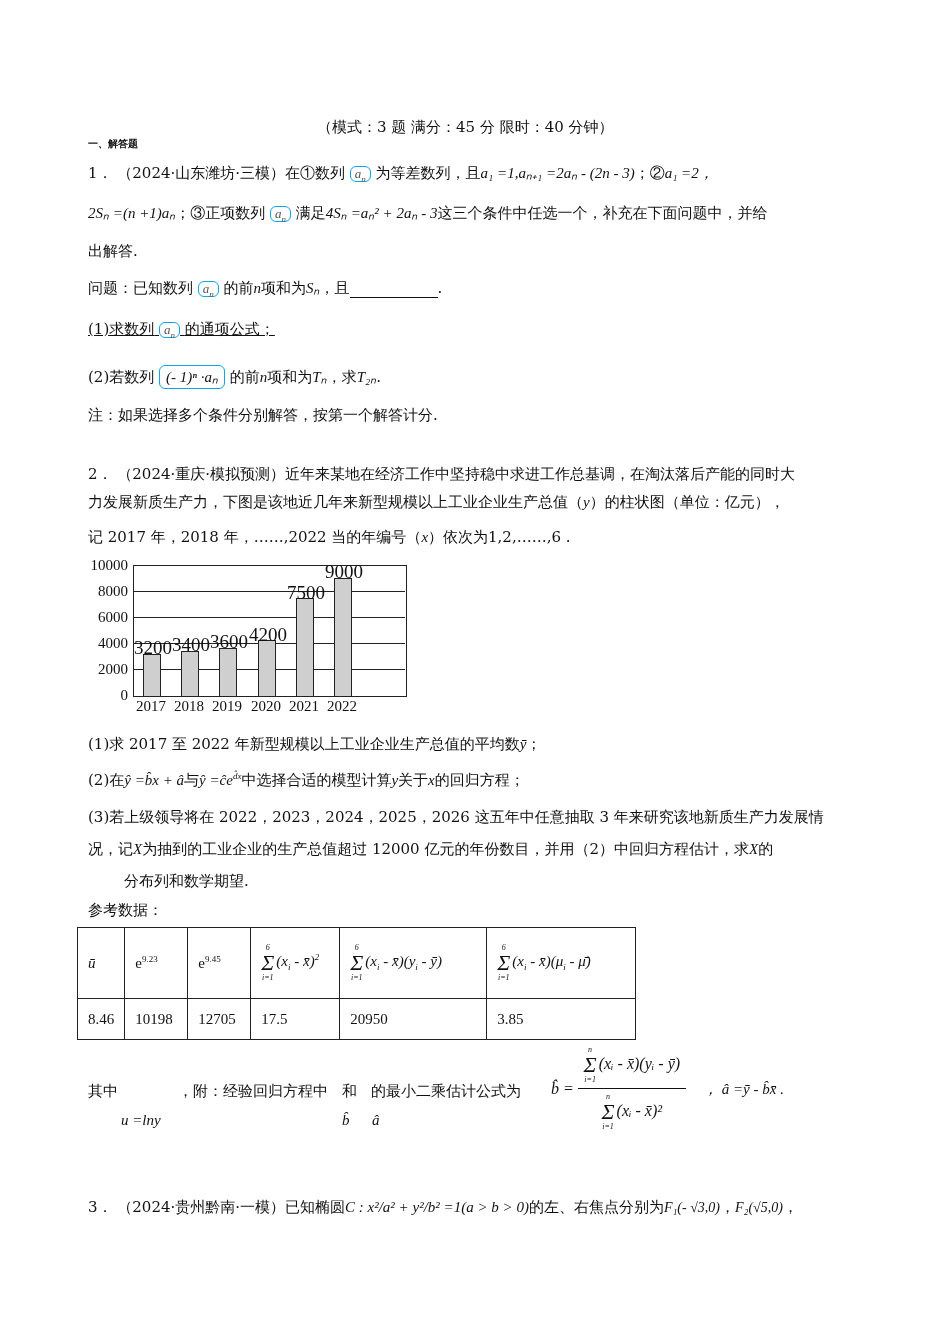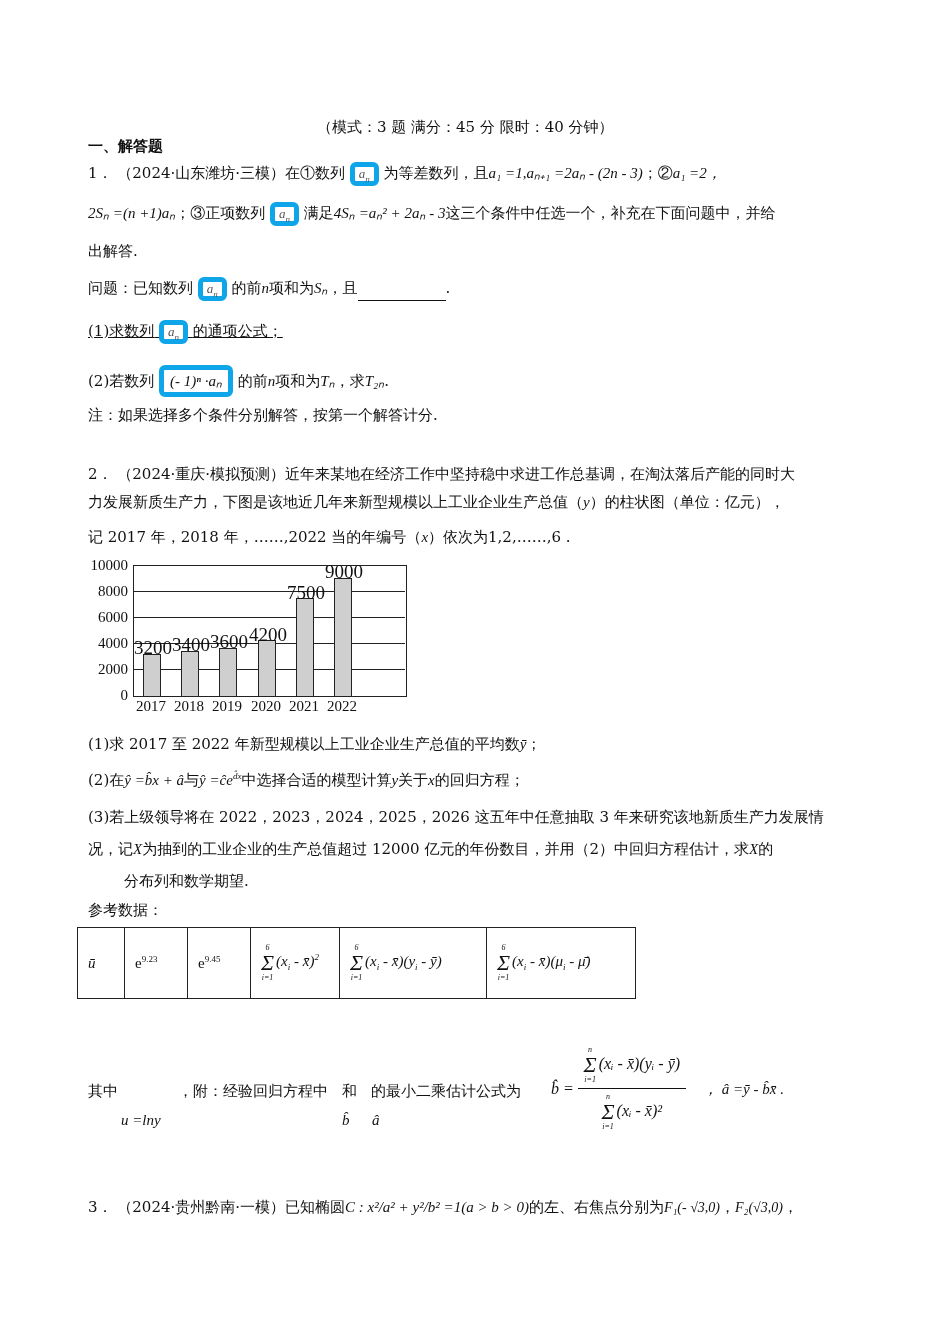--- a/index.html
+++ b/index.html
@@ -4,21 +4,21 @@
 <style>
   html, body { margin: 0; padding: 0; background: #ffffff; }
   body {
     width: 950px; height: 1344px; position: relative; overflow: hidden;
     font-family: "DejaVu Serif", "Liberation Serif", serif;
     color: #111; font-size: 15px;
   }
   .abs { position: absolute; white-space: nowrap; }
   .it { font-style: italic; font-family: "Liberation Serif", serif; }
   sub, sup { font-size: 9px; line-height: 0; }
-  .brace { display: inline-block; border: 5px solid #0ea5e9; border-radius: 6px; padding: 0 4px; line-height: 14px; font-size: 13px; color:#555;}
+  .brace { display: inline-block; border: 1px solid #0ea5e9; border-radius: 6px; padding: 0 4px; line-height: 14px; font-size: 13px; color:#555;}
   .blank { display: inline-block; width: 88px; border-bottom: 1px solid #111; height: 14px; vertical-align: bottom; }
   .bold { font-weight: bold; font-family: "DejaVu Sans", sans-serif; }
   
   #chart { position: absolute; left: 88px; top: 558px; width: 290px; height: 160px; font-family: "Liberation Serif", serif; }
   .ytick { position: absolute; left: 0; width: 40px; text-align: right; font-size: 15px; line-height: 15px; }
   .gridline { position: absolute; left: 45px; width: 272px; height: 1px; background: #222; }
   .bar { position: absolute; width: 16px; background: #cfcfcf; border: 1px solid #222; border-bottom: none; }
   .barlbl { position: absolute; font-size: 19px; width: 50px; text-align: center; }
   .xlbl { position: absolute; font-size: 15px; width: 40px; text-align: center; top: 140px; }
   
@@ -27,21 +27,21 @@
   table.ref tr.h td { height: 70px; }
   table.ref tr.v td { height: 40px; }
   .sig { display:inline-flex; flex-direction:column; align-items:center; vertical-align: middle; line-height: 1; margin-right:2px;}
   .sig .top, .sig .bot { font-size: 8px; font-style: italic; }
   .sig .s { font-size: 22px; }
 </style>
 </head>
 <body>
 
 <div class="abs" style="left:305px; top:118px; font-size:15px;margin-left:12px;">（模式：3 题     满分：45 分     限时：40 分钟）</div>
-<div class="abs bold" style="left:88px; top:137px; font-size:15px;">一、解答题</div>
+<div class="abs bold" style="left:88px; top:137px; font-size:10px;">一、解答题</div>
 
 <div class="abs" style="left:88px; top:162px;">
   <span>1．</span>
   <span>（2024·山东潍坊·三模）</span><span>在①数列</span>
   <span class="brace it"><span>a</span><sub>n</sub></span>
   <span>为等差数列，且</span><span class="it">a₁ =1,aₙ₊₁ =2aₙ - (2n - 3)</span><span>；②</span><span class="it">a₁ =2，</span>
 </div>
 
 <div class="abs" style="left:88px; top:202px;">
   <span class="it">2Sₙ =(n +1)aₙ</span><span>；③正项数列</span>
@@ -146,20 +146,28 @@
             <span class="top">6</span>
             <span class="s">Σ</span>
             <span class="bot">i=1</span>
           </span>(x<sub>i</sub> - x̄)(y<sub>i</sub> - ȳ)</td>
     <td style="width:128px;" class="it"><span class="sig">
             <span class="top">6</span>
             <span class="s">Σ</span>
             <span class="bot">i=1</span>
           </span>(x<sub>i</sub> - x̄)(μ<sub>i</sub> - μ̄)</td>
   </tr>
+  <tr class="v">
+    <td>8.46</td>
+    <td>10198</td>
+    <td>12705</td>
+    <td>17.5</td>
+    <td>20950</td>
+    <td>3.85</td>
+  </tr>
 </tbody>
   </table>
 
 <div class="abs" style="left:88px; top:1082px;">
   <span>其中</span><span style="display:inline-block; width:60px;"></span><span>，附：经验回归方程中</span><span style="display:inline-block; width:14px;"></span><span>和</span><span style="display:inline-block; width:14px;"></span><span>的最小二乘估计公式为</span>
 </div>
 <div class="abs it" style="left:121px; top:1112px;">u =lny</div>
 <div class="abs it" style="left:342px; top:1112px;">b̂</div>
 <div class="abs it" style="left:372px; top:1112px;">â</div>
 
@@ -175,14 +183,14 @@
           <span class="top">n</span>
           <span class="s">Σ</span>
           <span class="bot">i=1</span>
         </span><span>(xᵢ - x̄)²</span></span>
   </span>
 </div>
 <div class="abs it" style="left:703px; top:1080px;">，  â =ȳ - b̂x̄ .</div>
 
 <div class="abs" style="left:88px; top:1198px;">
   <span>3．</span>
-  <span>（2024·贵州黔南·一模）</span><span>已知椭圆</span><span class="it">C : x²/a² + y²/b² =1(a &gt; b &gt; 0)</span><span>的左、右焦点分别为</span><span class="it" style="font-size:14px;">F₁(- √3,0)</span><span>，</span><span class="it" style="font-size:14px;">F₂(√3,0)</span><span>，</span>
+  <span>（2024·贵州黔南·一模）</span><span>已知椭圆</span><span class="it">C : x²/a² + y²/b² =1(a &gt; b &gt; 0)</span><span>的左、右焦点分别为</span><span class="it" style="font-size:14px;">F₁(- √3,0)</span><span>，</span><span class="it" style="font-size:14px;">F₂(√5,0)</span><span>，</span>
 </div>
 
 </body></html>

